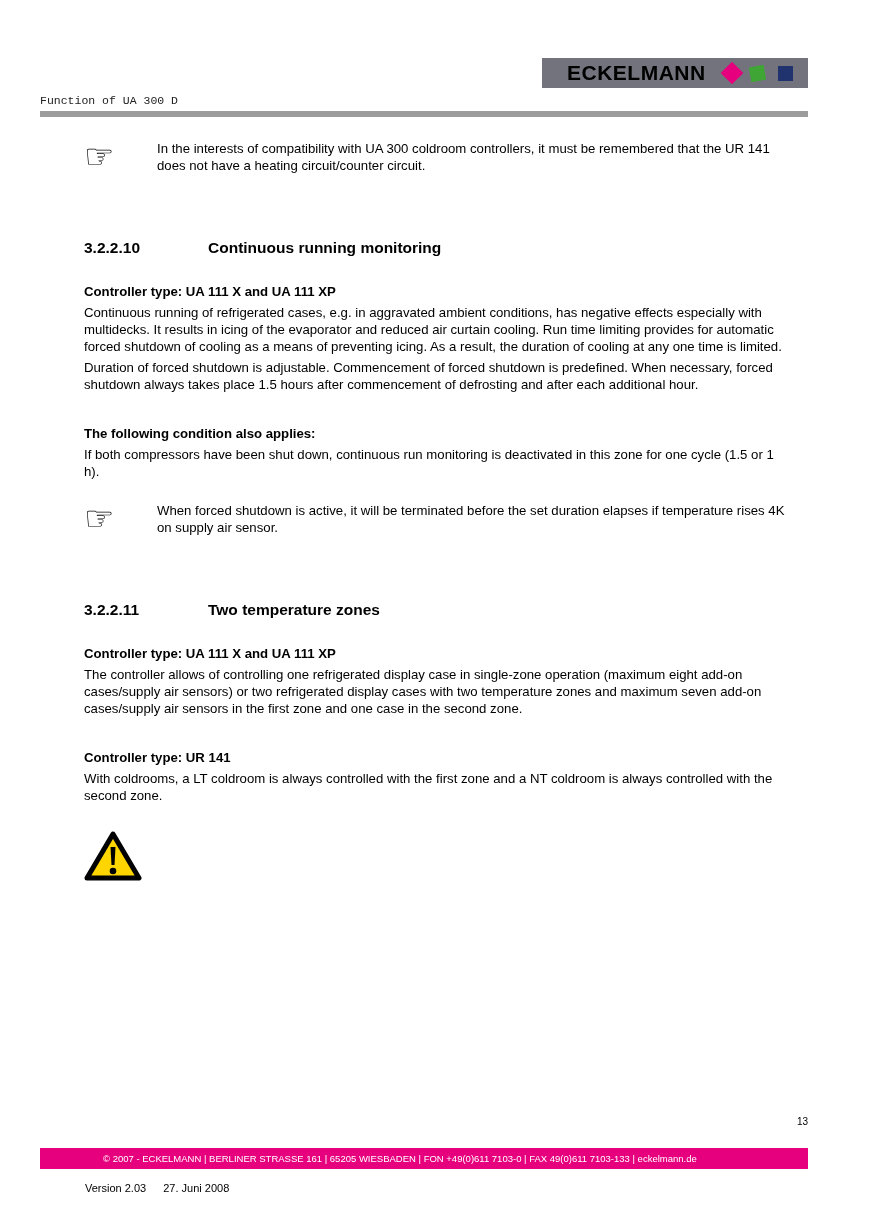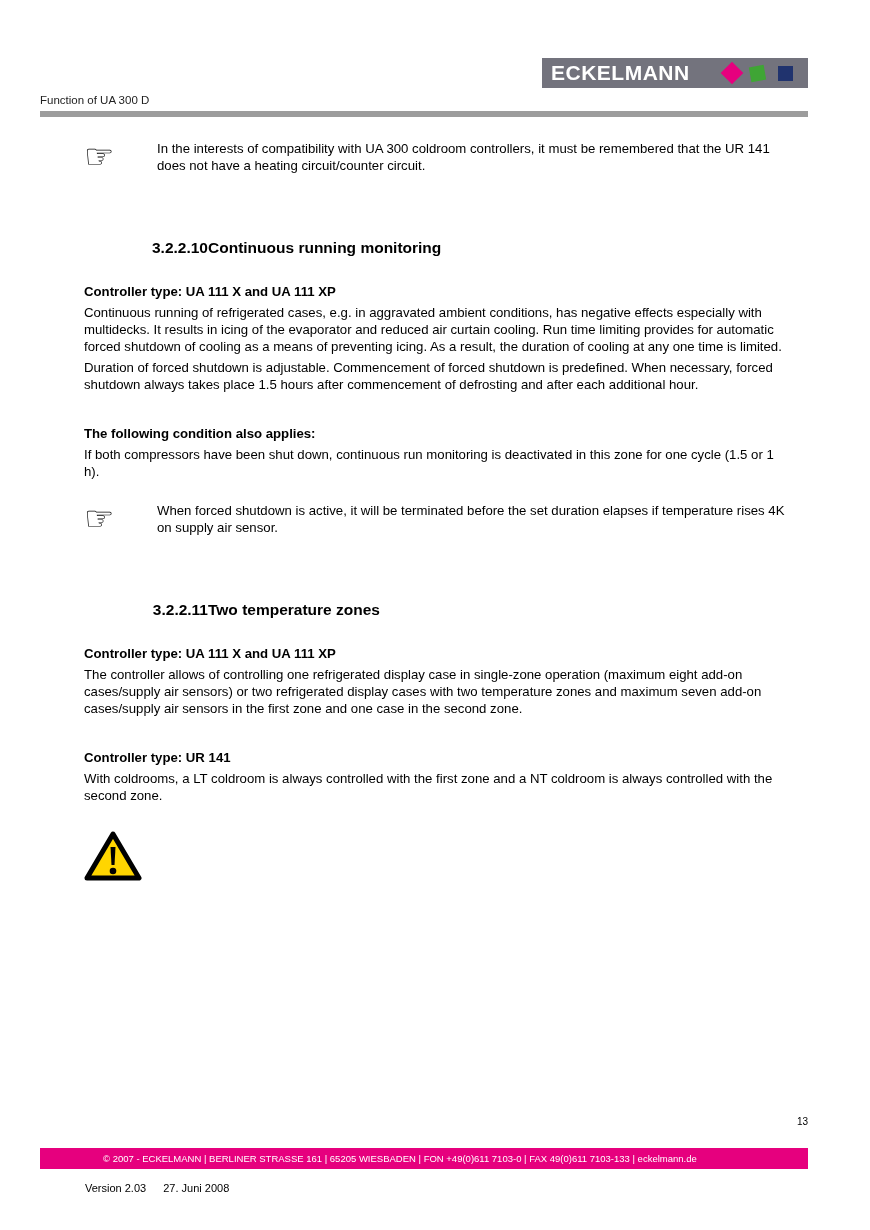--- a/index.html
+++ b/index.html
@@ -19,39 +19,40 @@
     position: absolute;
     top: 58px;
     right: 62px;
     width: 266px;
     height: 30px;
     background: #73737d;
     display: flex;
     align-items: center;
   }
   .logo-text {
-    color: #ffffff;
+    color: #000000;
     font-weight: bold;
     font-size: 21px;
     letter-spacing: 0.5px;
-    padding-left: 9px;
+    padding-left: 25px;
     white-space: nowrap;
   }
   .logo-shapes { position: relative; flex: none; width: 88px; height: 30px; margin-left: auto; }
   .shape { position: absolute; display: block; }
   .shape.diamond { left: 4px; top: 7px; width: 16px; height: 16px; background: #e6007e; transform: rotate(45deg); }
   .shape.green   { left: 30px; top: 8px; width: 15px; height: 15px; background: #3fa535; transform: rotate(-10deg); }
   .shape.blue    { left: 58px; top: 8px; width: 15px; height: 15px; background: #20336e; }
 
   .breadcrumb {
     position: absolute;
     top: 94px;
     left: 40px;
     font-size: 11.5px;
     color: #222;
+    font-family: Liberation Mono, monospace;
   }
   .header-rule {
     position: absolute;
     top: 111px;
     left: 40px;
     right: 62px;
     height: 6px;
     background: #9c9c9c;
   }
 
@@ -74,21 +75,20 @@
     margin-top: 0px;
   }
   .note-text { flex: 1; }
 
   h2.section-heading {
     display: flex;
     font-size: 15.5px;
     line-height: 19px;
     font-weight: bold;
     margin-top: 64px;
-    text-align: right;
   }
   .section-number { flex: none; width: 124px; }
 
   h3.subheading { font-size: 13.2px; line-height: 17px; font-weight: bold; margin-top: 26px; }
   h3.subheading.tight { margin-top: 32px; }
   p.body-para { margin-top: 4px; }
   .note.mid { margin-top: 22px; }
 
   .warning { display: flex; align-items: flex-start; margin-top: 24px; }
   .warning-icon { flex: none; width: 73px; padding-top: 2px; }

